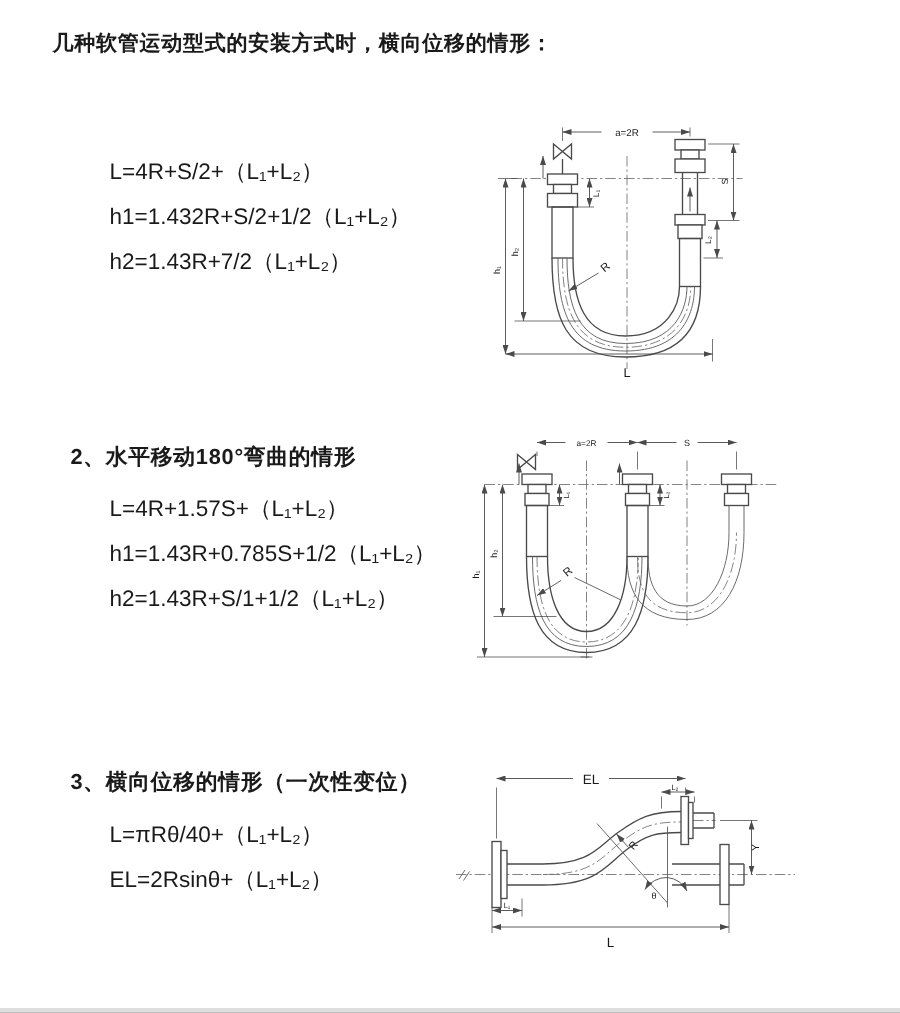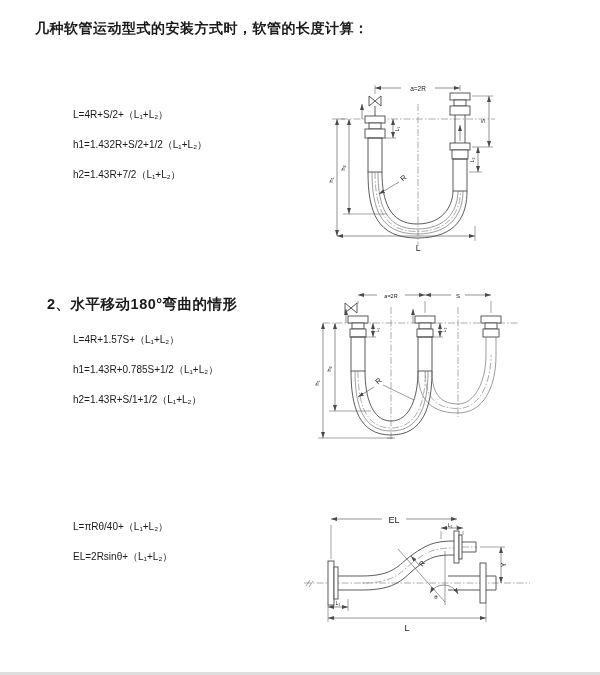--- a/index.html
+++ b/index.html
@@ -6,53 +6,54 @@
   .doc{
     position:relative;width:600px;height:675px;margin:0 auto;background:#ffffff;
     font-family:"Liberation Sans","DejaVu Sans",sans-serif;color:#1a1a1a;overflow:hidden;
   }
   .title{
     position:absolute;left:35px;top:20px;margin:0;
     font-size:14px;font-weight:bold;letter-spacing:.5px;
   }
   .sec{position:absolute;left:47px;width:280px;}
   .sec h2{margin:0 0 11px 0;font-size:14.5px;font-weight:bold;letter-spacing:.5px;}
-  .sec p{margin:0 0 0 26px;font-size:10px;line-height:30px;height:30px;white-space:nowrap;}
+  .sec p{margin:0 0 0 26px;font-size:15px;line-height:30px;height:30px;white-space:nowrap;}
   .fig{position:absolute;}
   
   .draw{stroke:#4a4a4a;stroke-width:.9;fill:none;}
   .thin{stroke:#5a5a5a;stroke-width:.6;fill:none;}
   .dim{stroke:#4a4a4a;stroke-width:.6;fill:none;}
   .ext{stroke:#4a4a4a;stroke-width:.5;fill:none;}
   .cl{stroke:#6a6a6a;stroke-width:.55;fill:none;stroke-dasharray:7 2 1.5 2;}
   .lbl{font-family:"Liberation Sans","DejaVu Sans",sans-serif;fill:#1a1a1a;}
   .wfill{fill:#ffffff;}
   .page-edge{position:absolute;left:0;bottom:0;width:600px;height:3px;background:#dedede;}
 </style>
 </head>
 <body>
 
 <div class="doc">
 
-  <h1 class="title">几种软管运动型式的安装方式时，软管的长度计算：</h1>
+  <h1 class="title">几种软管运动型式的安装方式时，横向位移的情形：</h1>
 
   <section class="sec" style="top:100px">
     <p>L=4R+S/2+（L₁+L₂）</p>
     <p>h1=1.432R+S/2+1/2（L₁+L₂）</p>
     <p>h2=1.43R+7/2（L₁+L₂）</p>
   </section>
 
   <section class="sec" style="top:295px">
     <h2>2、水平移动180°弯曲的情形</h2>
     <p>L=4R+1.57S+（L₁+L₂）</p>
     <p>h1=1.43R+0.785S+1/2（L₁+L₂）</p>
     <p>h2=1.43R+S/1+1/2（L₁+L₂）</p>
   </section>
 
   <section class="sec" style="top:512px;width:300px">
+    <h2>3、横向位移的情形（一次性变位）</h2>
     <p>L=πRθ/40+（L₁+L₂）</p>
     <p>EL=2Rsinθ+（L₁+L₂）</p>
   </section>
 
   <svg class="fig" style="left:315px;top:76px" width="195" height="178" viewBox="0 0 195 178">
     <defs>
       <marker id="ar1" markerUnits="userSpaceOnUse" markerWidth="6" markerHeight="4" refX="6" refY="2" orient="auto-start-reverse">
         <path d="M0,0 L6,2 L0,4 Z" fill="#4a4a4a"></path>
       </marker>
       <pattern id="br1" width="4" height="4" patternUnits="userSpaceOnUse">

